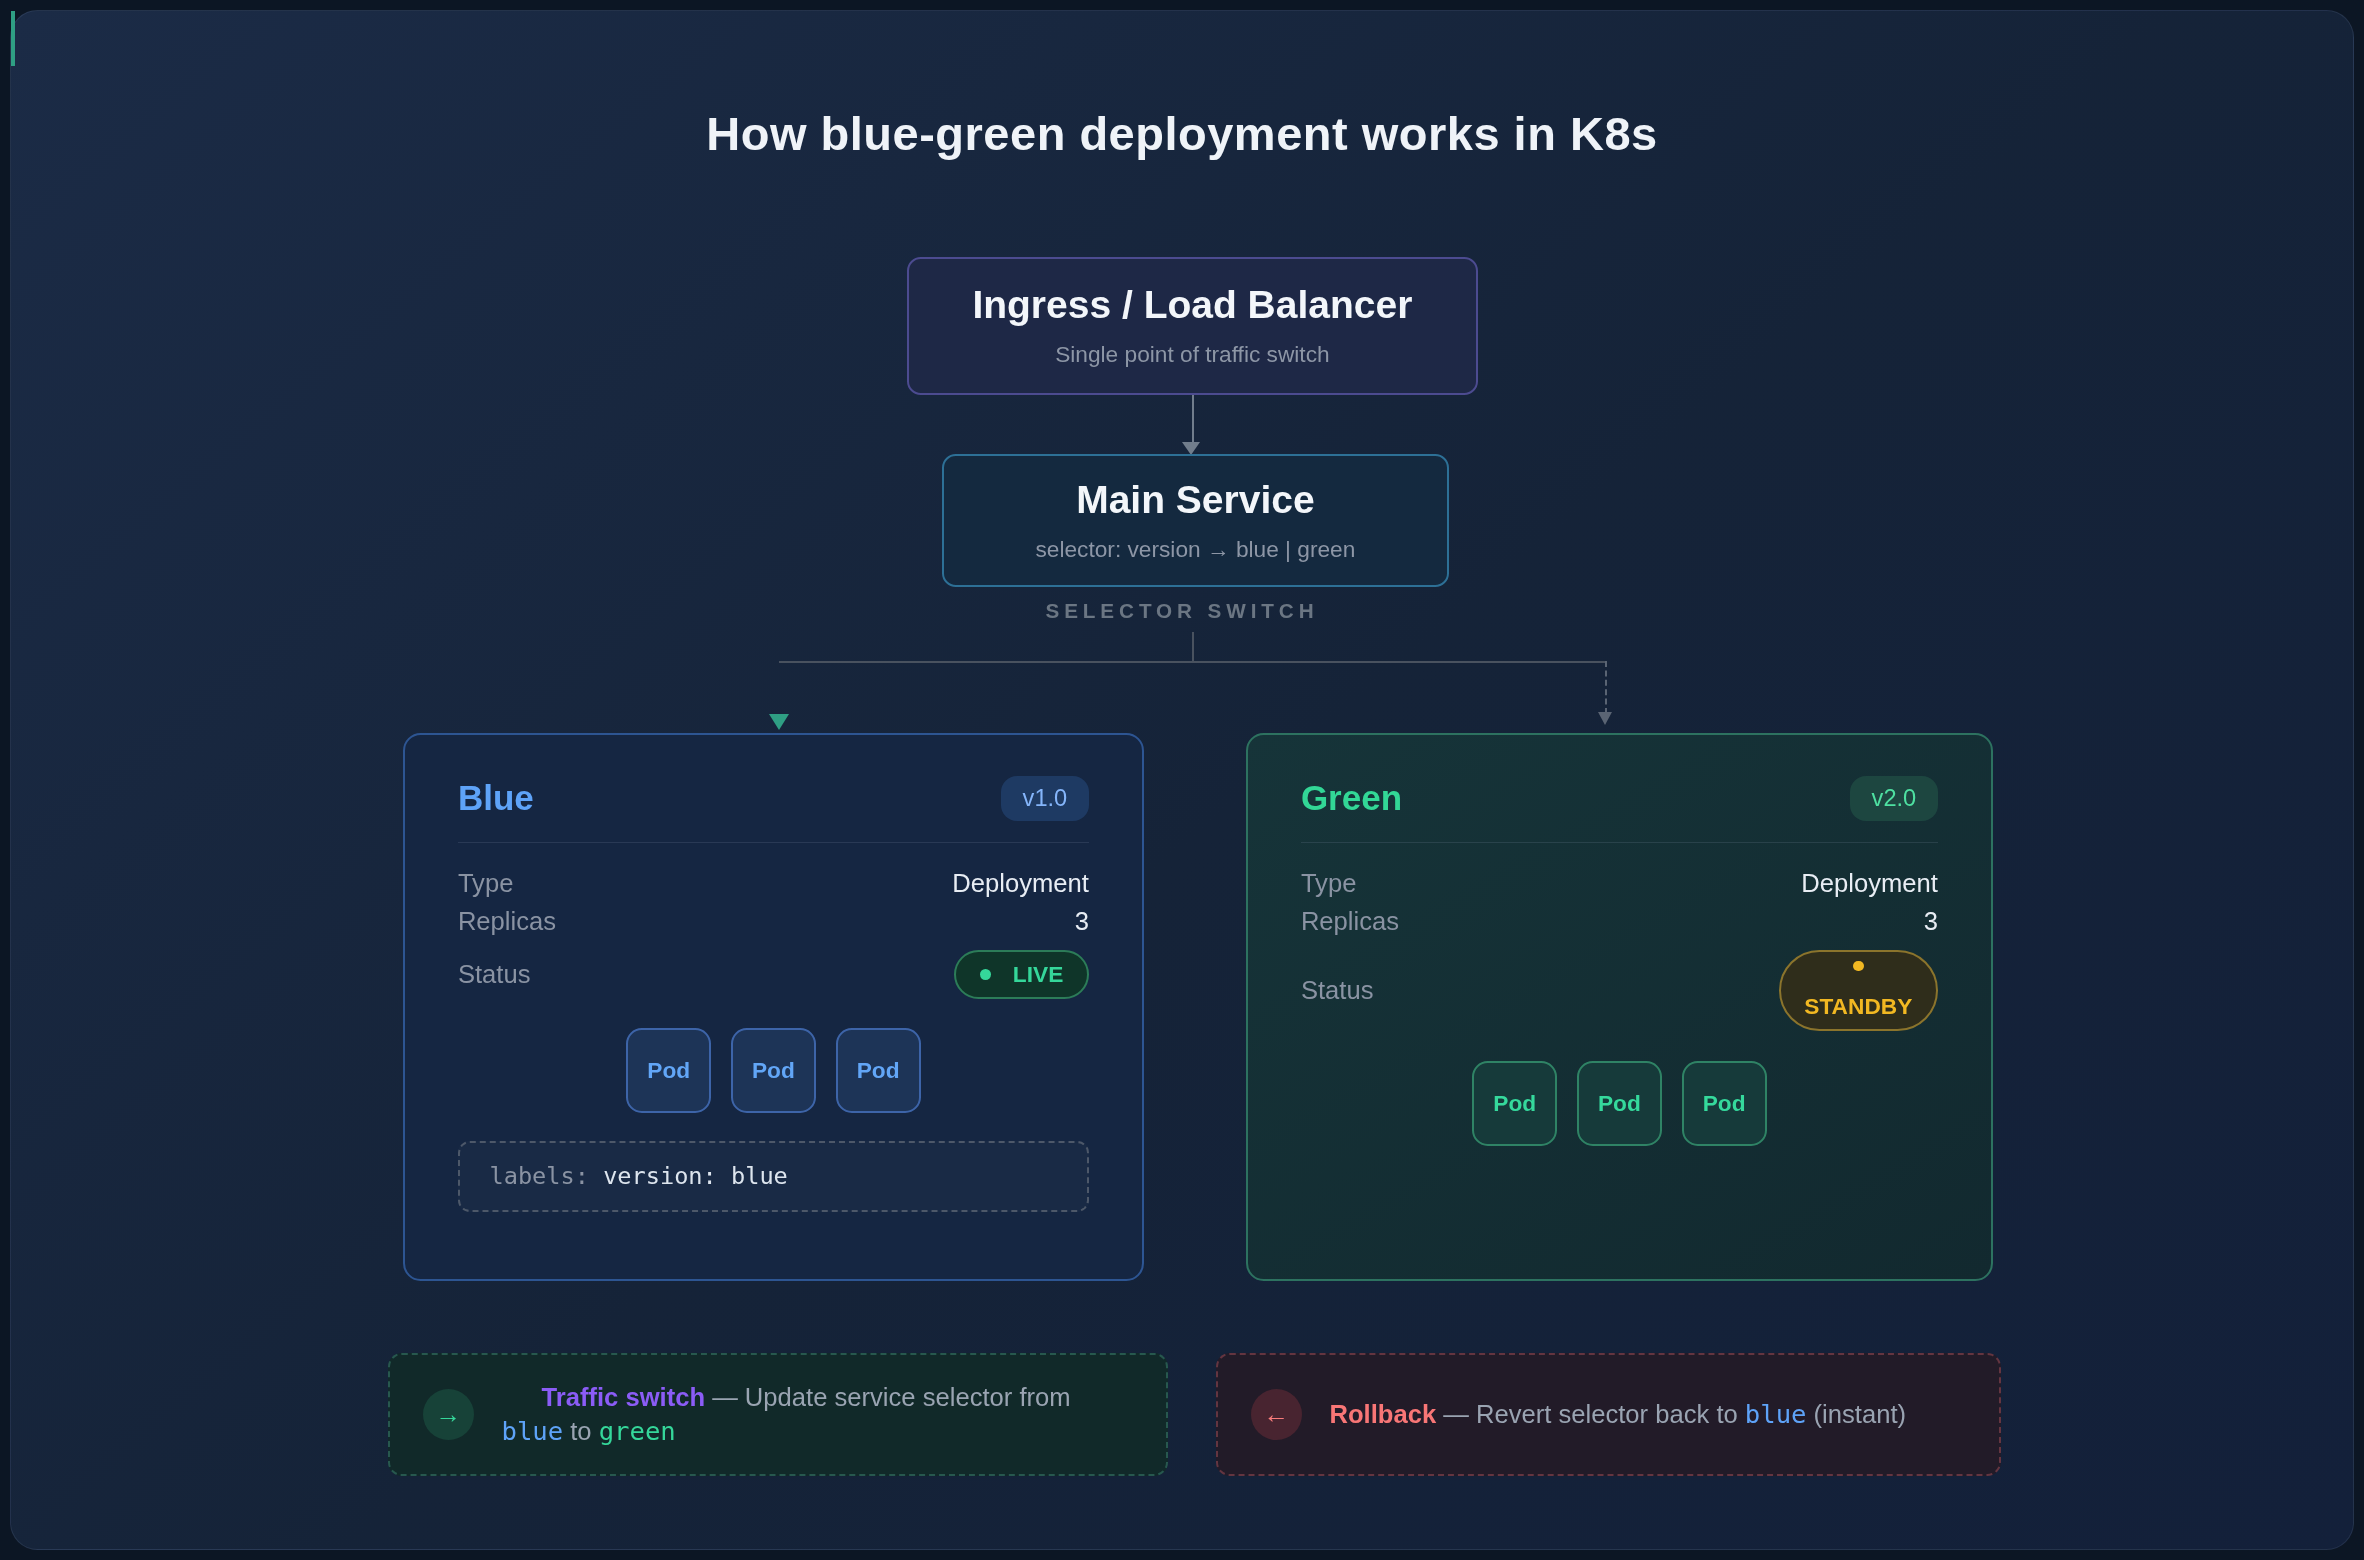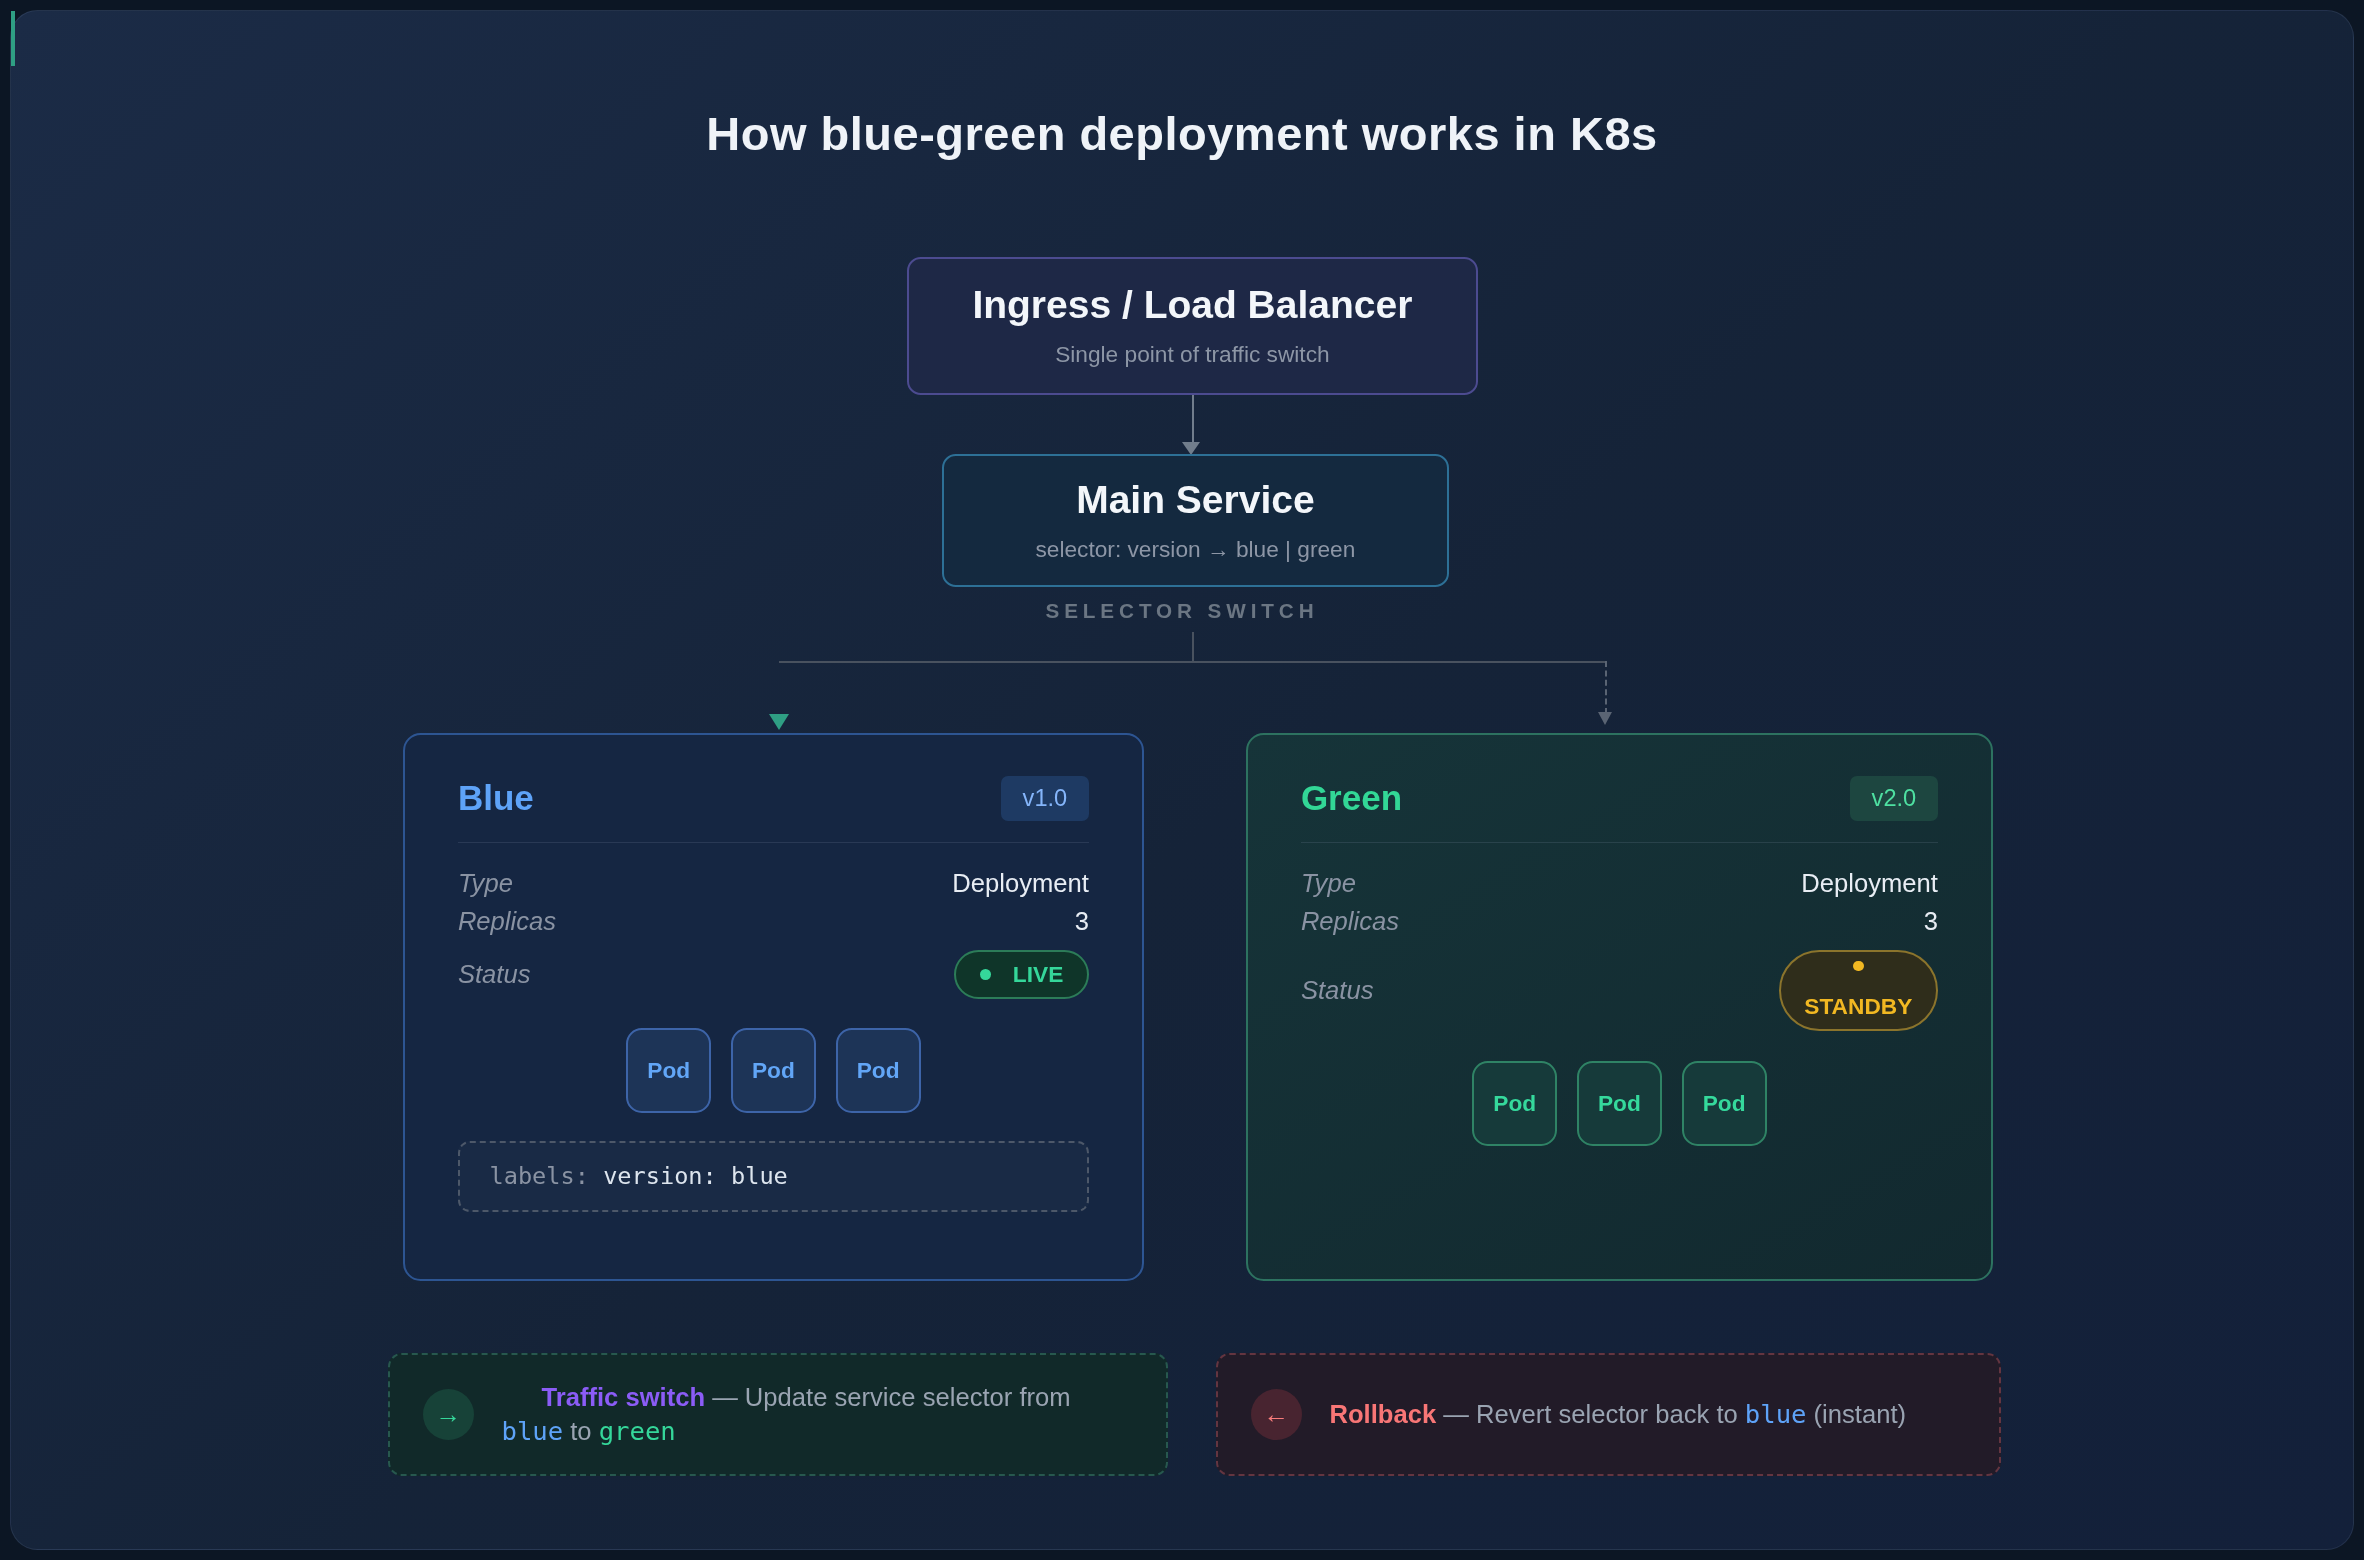--- a/index.html
+++ b/index.html
@@ -52,31 +52,31 @@
 
   
   .card { position:absolute; top:722px; height:548px; border-radius:17.7px; padding:41px 53px; }
   .card-blue  { left:392px;  width:741px; background:#152642; border:2px solid #2d5592; }
   .card-green { left:1235px; width:747px; background:linear-gradient(150deg,#163439,#12292f); border:2px solid #2d7260; }
 
   .card-header { display:flex; justify-content:space-between; align-items:center; }
   .card-name { font-size:35px; font-weight:bold; }
   .card-blue  .card-name { color:#5ea3f8; }
   .card-green .card-name { color:#32d796; }
-  .version-badge { font-size:23.6px; padding:8.9px 21.7px; border-radius:7px; }
+  .version-badge { font-size:23.6px; padding:8.9px 21.7px; border-radius:16px; }
   .card-blue  .version-badge { background:#1e3a63; color:#85b5fa; }
   .card-green .version-badge { background:#1d4640; color:#4ee0a1; }
 
   .divider { margin-top:21.7px; height:1px; background:rgba(148,163,184,0.16); }
 
   .row { display:flex; justify-content:space-between; align-items:center; font-size:25.6px; }
   .row-type     { margin-top:25.6px; }
   .row-replicas { margin-top:9px; }
   .row-status   { margin-top:13.8px; }
-  .row-label { color:#8a93a3;font-style:italic; }
+  .row-label { color:#8a93a3; }
   .row-value { color:#e8edf4; }
 
   .status-badge { display:flex; align-items:center; gap:22px; font-size:22.7px; font-weight:bold;
     padding:8.9px 23.6px; border-radius:984px; }
   .status-live    { background:#0f3529; border:2px solid #2c7c58; color:#35d79a; }
   .status-standby { background:#2f2d1b; border:2px solid #8b742c; color:#f2b822;flex-direction:column; }
   .status-dot { width:10.8px; height:10.8px; border-radius:50%; }
   .status-live    .status-dot { background:#35d79a; }
   .status-standby .status-dot { background:#f2b822; }
 

